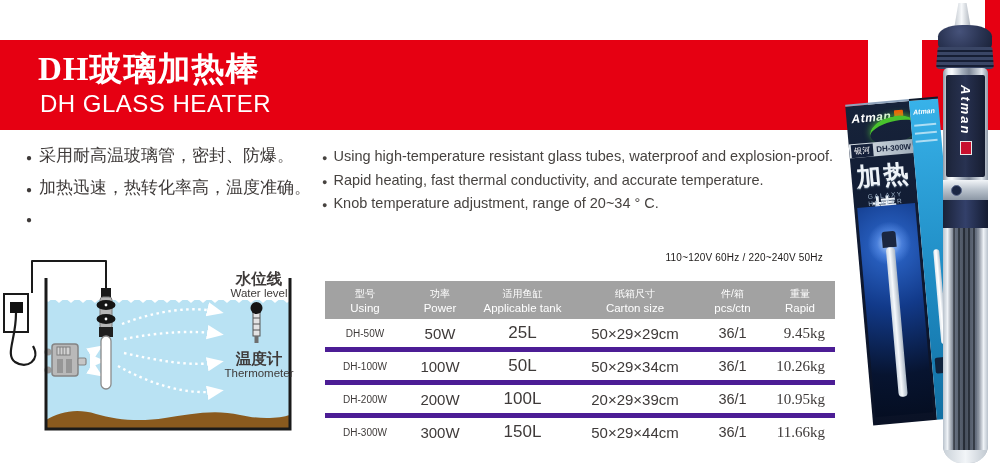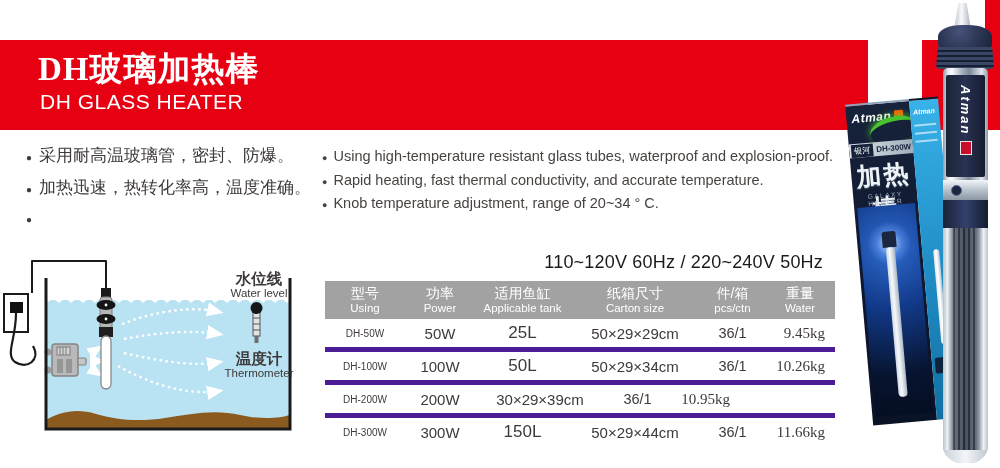--- a/index.html
+++ b/index.html
@@ -4,42 +4,42 @@
 <style>
   html,body{margin:0;padding:0;background:#fff;}
   #page{position:relative;width:1000px;height:468px;background:#fff;overflow:hidden;
         font-family:"Liberation Sans","DejaVu Sans",sans-serif;color:#3e3a39;}
 
   
   .band{position:absolute;left:0;top:40px;width:868px;height:90px;background:#e60012;}
   .band-right{position:absolute;left:922px;top:40px;width:78px;height:90px;background:#e60012;}
   .band-corner{position:absolute;left:985px;top:0;width:15px;height:46px;background:#e60012;}
   .title-zh{position:absolute;left:38px;top:47px;font-size:33px;font-weight:bold;color:#fff;letter-spacing:1px;font-family:Liberation Serif, serif;}
-  .title-en{position:absolute;left:40px;top:90px;font-size:21px;color:#fff;letter-spacing:.5px;}
+  .title-en{position:absolute;left:40px;top:90px;font-size:24px;color:#fff;letter-spacing:.5px;}
 
   
   .feat{position:absolute;list-style:none;margin:0;padding:0;}
   .feat li{display:flex;align-items:baseline;}
   .feat .dot{flex:none;}
   .feat-zh{left:26px;top:141px;}
   .feat-zh li{font-size:17px;line-height:30px;}
   .feat-zh .dot{font-size:10px;margin-right:7px;}
   .feat-en{left:322px;top:146px;}
   .feat-en li{font-size:14.5px;line-height:21.5px;color:#474340;}
   .feat-en .dot{font-size:9px;margin-right:6px;}
 
   
   .voltage{position:absolute;left:325px;top:252px;width:498px;text-align:right;
-           font-size:18px;color:#1d1a19;letter-spacing:.2px;}
+           font-size:10px;color:#1d1a19;letter-spacing:.2px;}
 
   
   .spec{position:absolute;left:325px;top:281px;width:510px;}
   .thead{display:flex;background:#a2a2a2;height:38px;}
   .th{display:flex;flex-direction:column;justify-content:center;align-items:center;color:#fff;}
-  .th .zh{font-size:14px;line-height:17px;}
+  .th .zh{font-size:10px;line-height:17px;}
   .th .en{font-size:11.5px;line-height:13px;}
   .trow{display:flex;height:28px;align-items:center;}
   .trow + .trow{border-top:5px solid #4c1d95;}
   .td{display:flex;justify-content:center;align-items:center;font-size:15px;color:#3e3a39;}
   .c0{width:80px;}.c1{width:70px;}.c2{width:95px;}.c3{width:130px;justify-content:center;}.c4{width:65px;}.c5{width:70px;}
   .td.c0{font-size:10px;}
   .td.c2{font-size:17px;}
   .td.c4{font-size:14.5px;}
   .td.c5{justify-content:flex-end;padding-right:10px;box-sizing:border-box;font-family:Liberation Serif, serif;}
 
@@ -174,21 +174,21 @@
       <div class="th c3">
           <span class="zh">纸箱尺寸</span>
           <span class="en">Carton size</span>
         </div>
       <div class="th c4">
           <span class="zh">件/箱</span>
           <span class="en">pcs/ctn</span>
         </div>
       <div class="th c5">
           <span class="zh">重量</span>
-          <span class="en">Water</span>
+          <span class="en">Rapid</span>
         </div>
     </div>
     <div class="trow">
       <div class="td c0">DH-50W</div>
       <div class="td c1">50W</div>
       <div class="td c2">25L</div>
       <div class="td c3">50×29×29cm</div>
       <div class="td c4">36/1</div>
       <div class="td c5">9.45kg</div>
     </div>
@@ -196,21 +196,22 @@
       <div class="td c0">DH-100W</div>
       <div class="td c1">100W</div>
       <div class="td c2">50L</div>
       <div class="td c3">50×29×34cm</div>
       <div class="td c4">36/1</div>
       <div class="td c5">10.26kg</div>
     </div>
     <div class="trow">
       <div class="td c0">DH-200W</div>
       <div class="td c1">200W</div>
-      <div class="td c3">30×29×39cm</div>
+      <div class="td c2">100L</div>
+      <div class="td c3">20×29×39cm</div>
       <div class="td c4">36/1</div>
       <div class="td c5">10.95kg</div>
     </div>
     <div class="trow">
       <div class="td c0">DH-300W</div>
       <div class="td c1">300W</div>
       <div class="td c2">150L</div>
       <div class="td c3">50×29×44cm</div>
       <div class="td c4">36/1</div>
       <div class="td c5">11.66kg</div>

